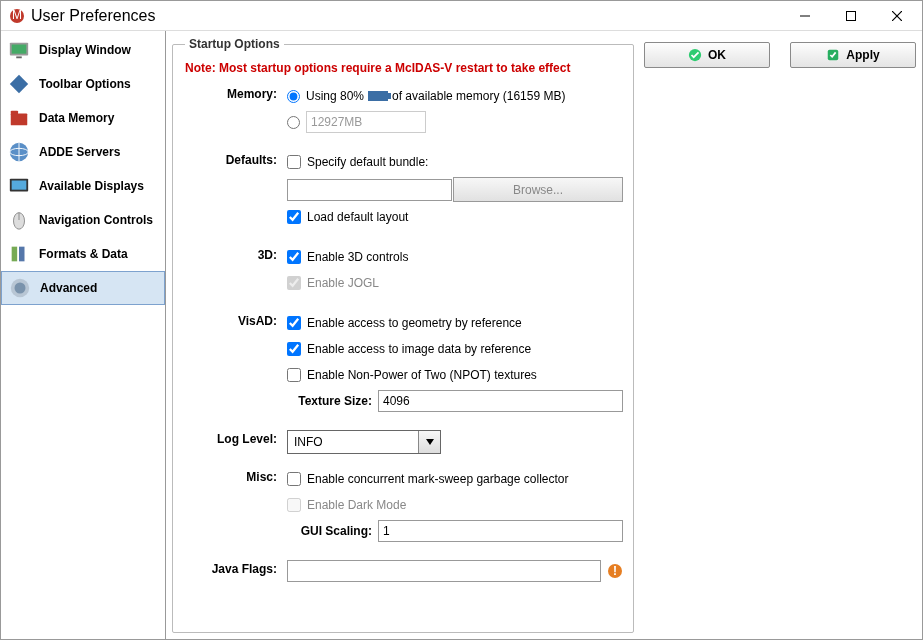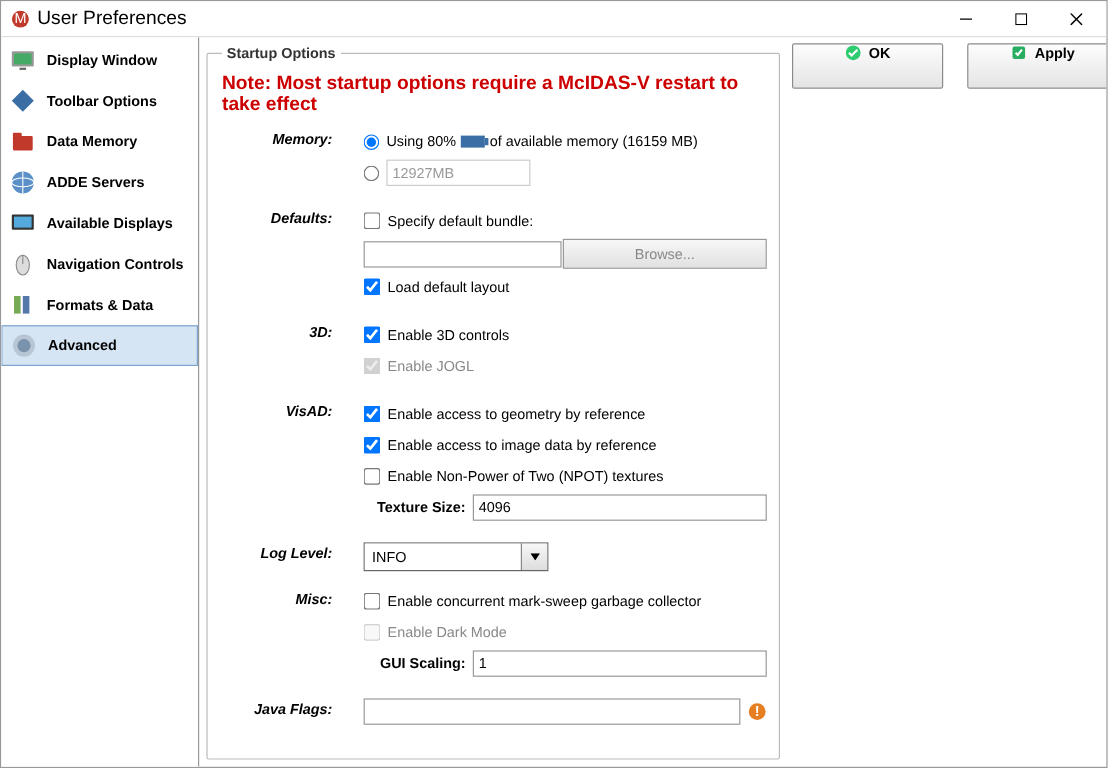--- a/index.html
+++ b/index.html
@@ -10,41 +10,41 @@
 .titlebar .win-btn { width: 46px; height: 28px; display: flex; align-items: center; justify-content: center; color: #000; }
 .content { flex: 1; display: flex; overflow: hidden; }
 .sidebar { width: 165px; background: #fff; border-right: 1px solid #999; overflow-y: auto; padding-top: 2px; }
 .sidebar-item { display: flex; align-items: center; padding: 0 6px; height: 34px; cursor: pointer; }
 .sidebar-item .sb-icon { width: 24px; height: 24px; margin-right: 8px; display: flex; align-items: center; justify-content: center; }
 .sidebar-item .sb-label { font-weight: bold; font-size: 12px; color: #000; }
 .sidebar-item.selected { background: #d6e5f3; border: 1px solid #7da2ce; }
 .main { flex: 1; display: flex; padding: 6px 10px 6px 6px; overflow: hidden; }
 fieldset.group { border: 1px solid #bbb; border-radius: 2px; padding: 6px 10px 8px 12px; flex: 1; overflow-y: auto; }
 fieldset.group > legend { padding: 0 4px; font-weight: bold; font-size: 12px; color: #333; }
-.note { color: #c00; font-weight: bold; margin: 4px 0 10px 0; font-size: 16px; }
+.note { color: #c00; font-weight: bold; margin: 4px 0 10px 0; font-size: 12px; }
 .row { display: flex; align-items: flex-start; margin-bottom: 6px; }
-.row > .label { width: 92px; text-align: right; font-weight: bold; margin-right: 26px; padding-top: 2px; color: #000; font-size: 12px; font-style: italic; }
+.row > .label { width: 92px; text-align: right; font-weight: bold; margin-right: 10px; padding-top: 2px; color: #000; font-size: 12px; }
 .row > .field { flex: 1; }
 .field .line { display: flex; align-items: center; margin-bottom: 4px; min-height: 22px; }
 input[type=text] { border: 1px solid #999; padding: 2px 4px; height: 22px; font-size: 12px; background: #fff; }
 input[type=text]:disabled { background: #fff; color: #999; border-color: #ccc; }
 .cb { width: 14px; height: 14px; margin-right: 6px; }
 .cb-label { font-size: 12px; }
 .cb-label.disabled { color: #888; }
 .radio { width: 13px; height: 13px; margin-right: 6px; }
 .mem-icon { display: inline-block; width: 20px; height: 10px; background: #3b6ea5; margin: 0 4px; position: relative; }
 .mem-icon:after { content: ''; position: absolute; right: -3px; top: 2px; width: 3px; height: 6px; background: #3b6ea5; }
 .browse-btn { width: 170px; height: 25px; background: linear-gradient(#f7f7f7,#e1e1e1); border: 1px solid #999; color: #888; margin-left: 1px; cursor: pointer; }
 .select { display: inline-flex; border: 1px solid #666; height: 24px; }
 .select input { border: none; width: 130px; height: 22px; padding: 0 6px; }
 .select .arrow { width: 22px; display: flex; align-items: center; justify-content: center; background: linear-gradient(#f7f7f7,#ddd); border-left: 1px solid #888; }
 .sub-label { width: 85px; text-align: right; font-weight: bold; margin-right: 6px; font-size: 12px; }
 .warn-icon { width: 16px; height: 16px; margin-left: 6px; }
 .buttonbar { height: 36px; display: flex; align-items: center; justify-content: center; gap: 20px; padding: 4px 10px; border-top: 0; }
-.action-btn { min-width: 126px; height: 38px; background: linear-gradient(#fdfdfd,#e4e4e4); border: 1px solid #8a8a8a; border-radius: 2px; display: flex; justify-content: center; gap: 6px; cursor: pointer; font-weight: bold; font-size: 12px; }
+.action-btn { min-width: 126px; height: 26px; background: linear-gradient(#fdfdfd,#e4e4e4); border: 1px solid #8a8a8a; border-radius: 2px; display: flex; align-items: center; justify-content: center; gap: 6px; cursor: pointer; font-weight: bold; font-size: 12px; }
 .action-btn svg { width: 14px; height: 14px; }
 </style>
 </head>
 <body>
 
 <div class="titlebar">
   <svg class="icon" viewBox="0 0 16 16">
       <circle cx="8" cy="8" r="7" fill="#c0392b"></circle>
       <text x="8" y="11" text-anchor="middle" fill="#fff" font-size="9">M</text>
     </svg>

